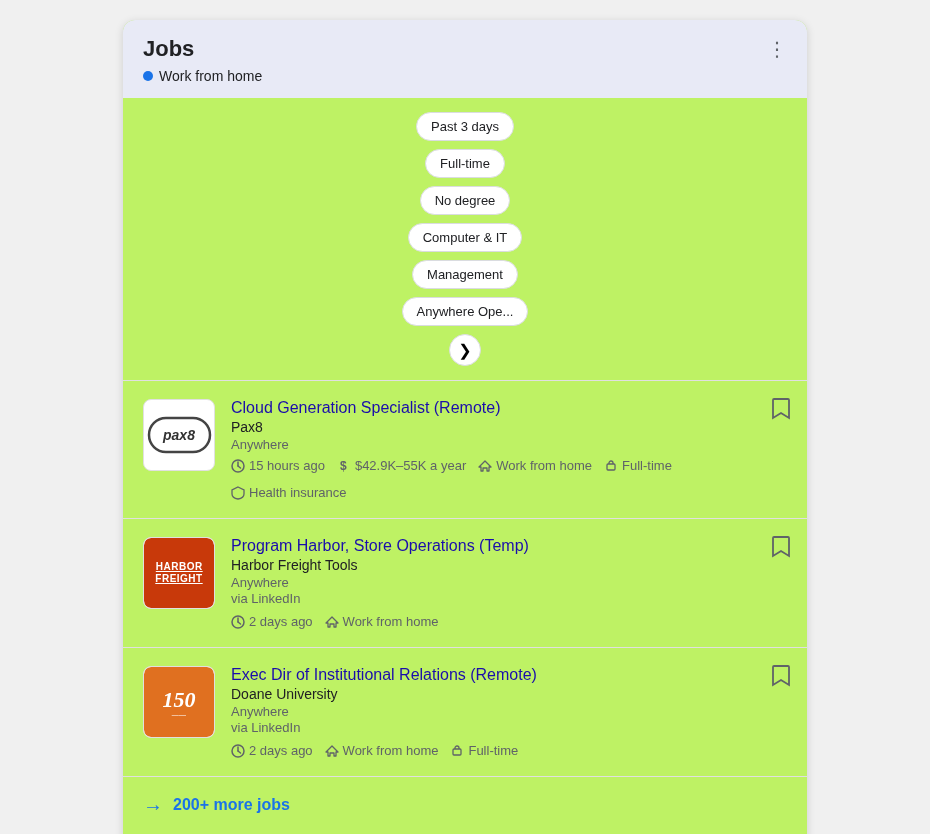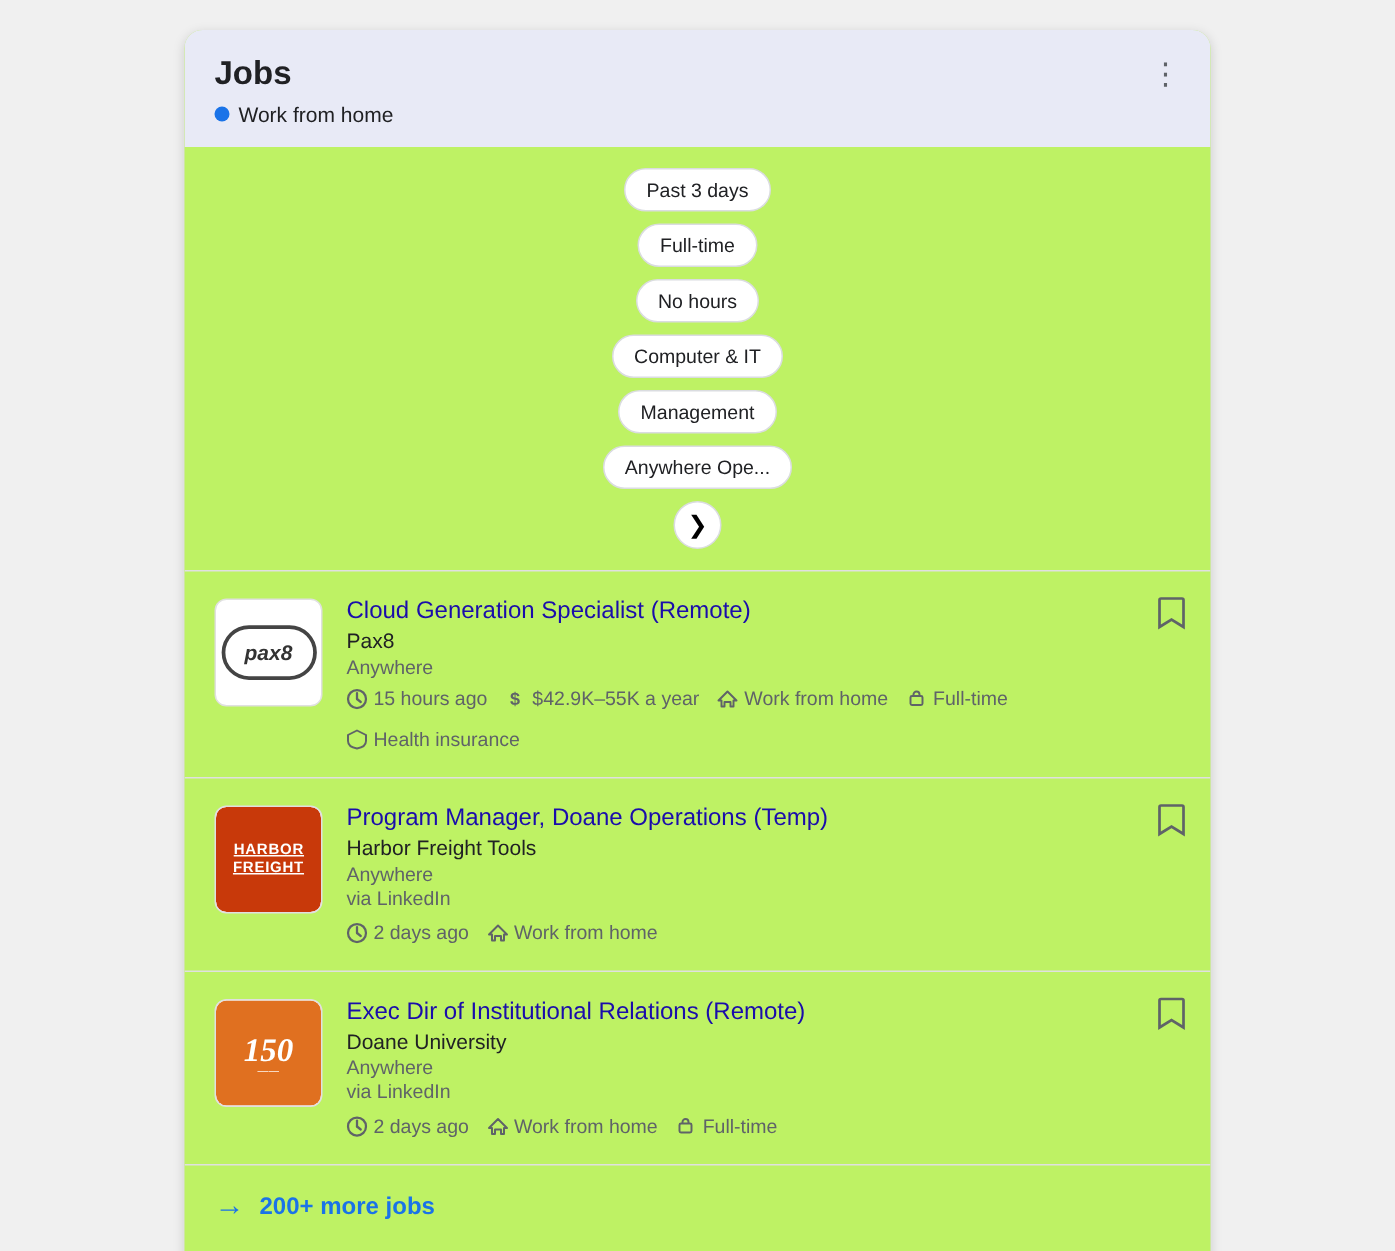--- a/index.html
+++ b/index.html
@@ -233,21 +233,21 @@
     </div>
     <div class="header-subtitle">
       <div class="blue-dot"></div>
       <span class="header-subtitle-text">Work from home</span>
     </div>
   </div>
 
   <div class="filters">
     <div class="filter-chip">Past 3 days</div>
     <div class="filter-chip">Full-time</div>
-    <div class="filter-chip">No hours</div>
+    <div class="filter-chip">No degree</div>
     <div class="filter-chip">Computer &amp; IT</div>
     <div class="filter-chip">Management</div>
     <div class="filter-chip">Anywhere Ope...</div>
     <div class="filter-more">
       <span>❯</span>
     </div>
   </div>
 
   <div class="jobs-list">
 
@@ -305,21 +305,21 @@
       </div>
     </div>
 
     <div class="job-item">
       <div class="job-logo">
         <div class="harbor-freight-logo">
           <div class="harbor-freight-text">HARBOR<br>FREIGHT</div>
         </div>
       </div>
       <div class="job-content">
-        <div class="job-title">Program Manager, Doane Operations (Temp)</div>
+        <div class="job-title">Program Harbor, Store Operations (Temp)</div>
         <div class="job-company">Harbor Freight Tools</div>
         <div class="job-location">Anywhere</div>
         <div class="job-source">via LinkedIn</div>
         <div class="job-tags">
           <span class="job-tag">
             <svg width="14" height="14" viewBox="0 0 14 14">
                 <circle cx="7" cy="7" r="6" fill="none" stroke="#5f6368" stroke-width="1.5"></circle>
                 <line x1="7" y1="3" x2="7" y2="7" stroke="#5f6368" stroke-width="1.5" stroke-linecap="round"></line>
                 <line x1="7" y1="7" x2="9.5" y2="9" stroke="#5f6368" stroke-width="1.5" stroke-linecap="round"></line>
               </svg>

